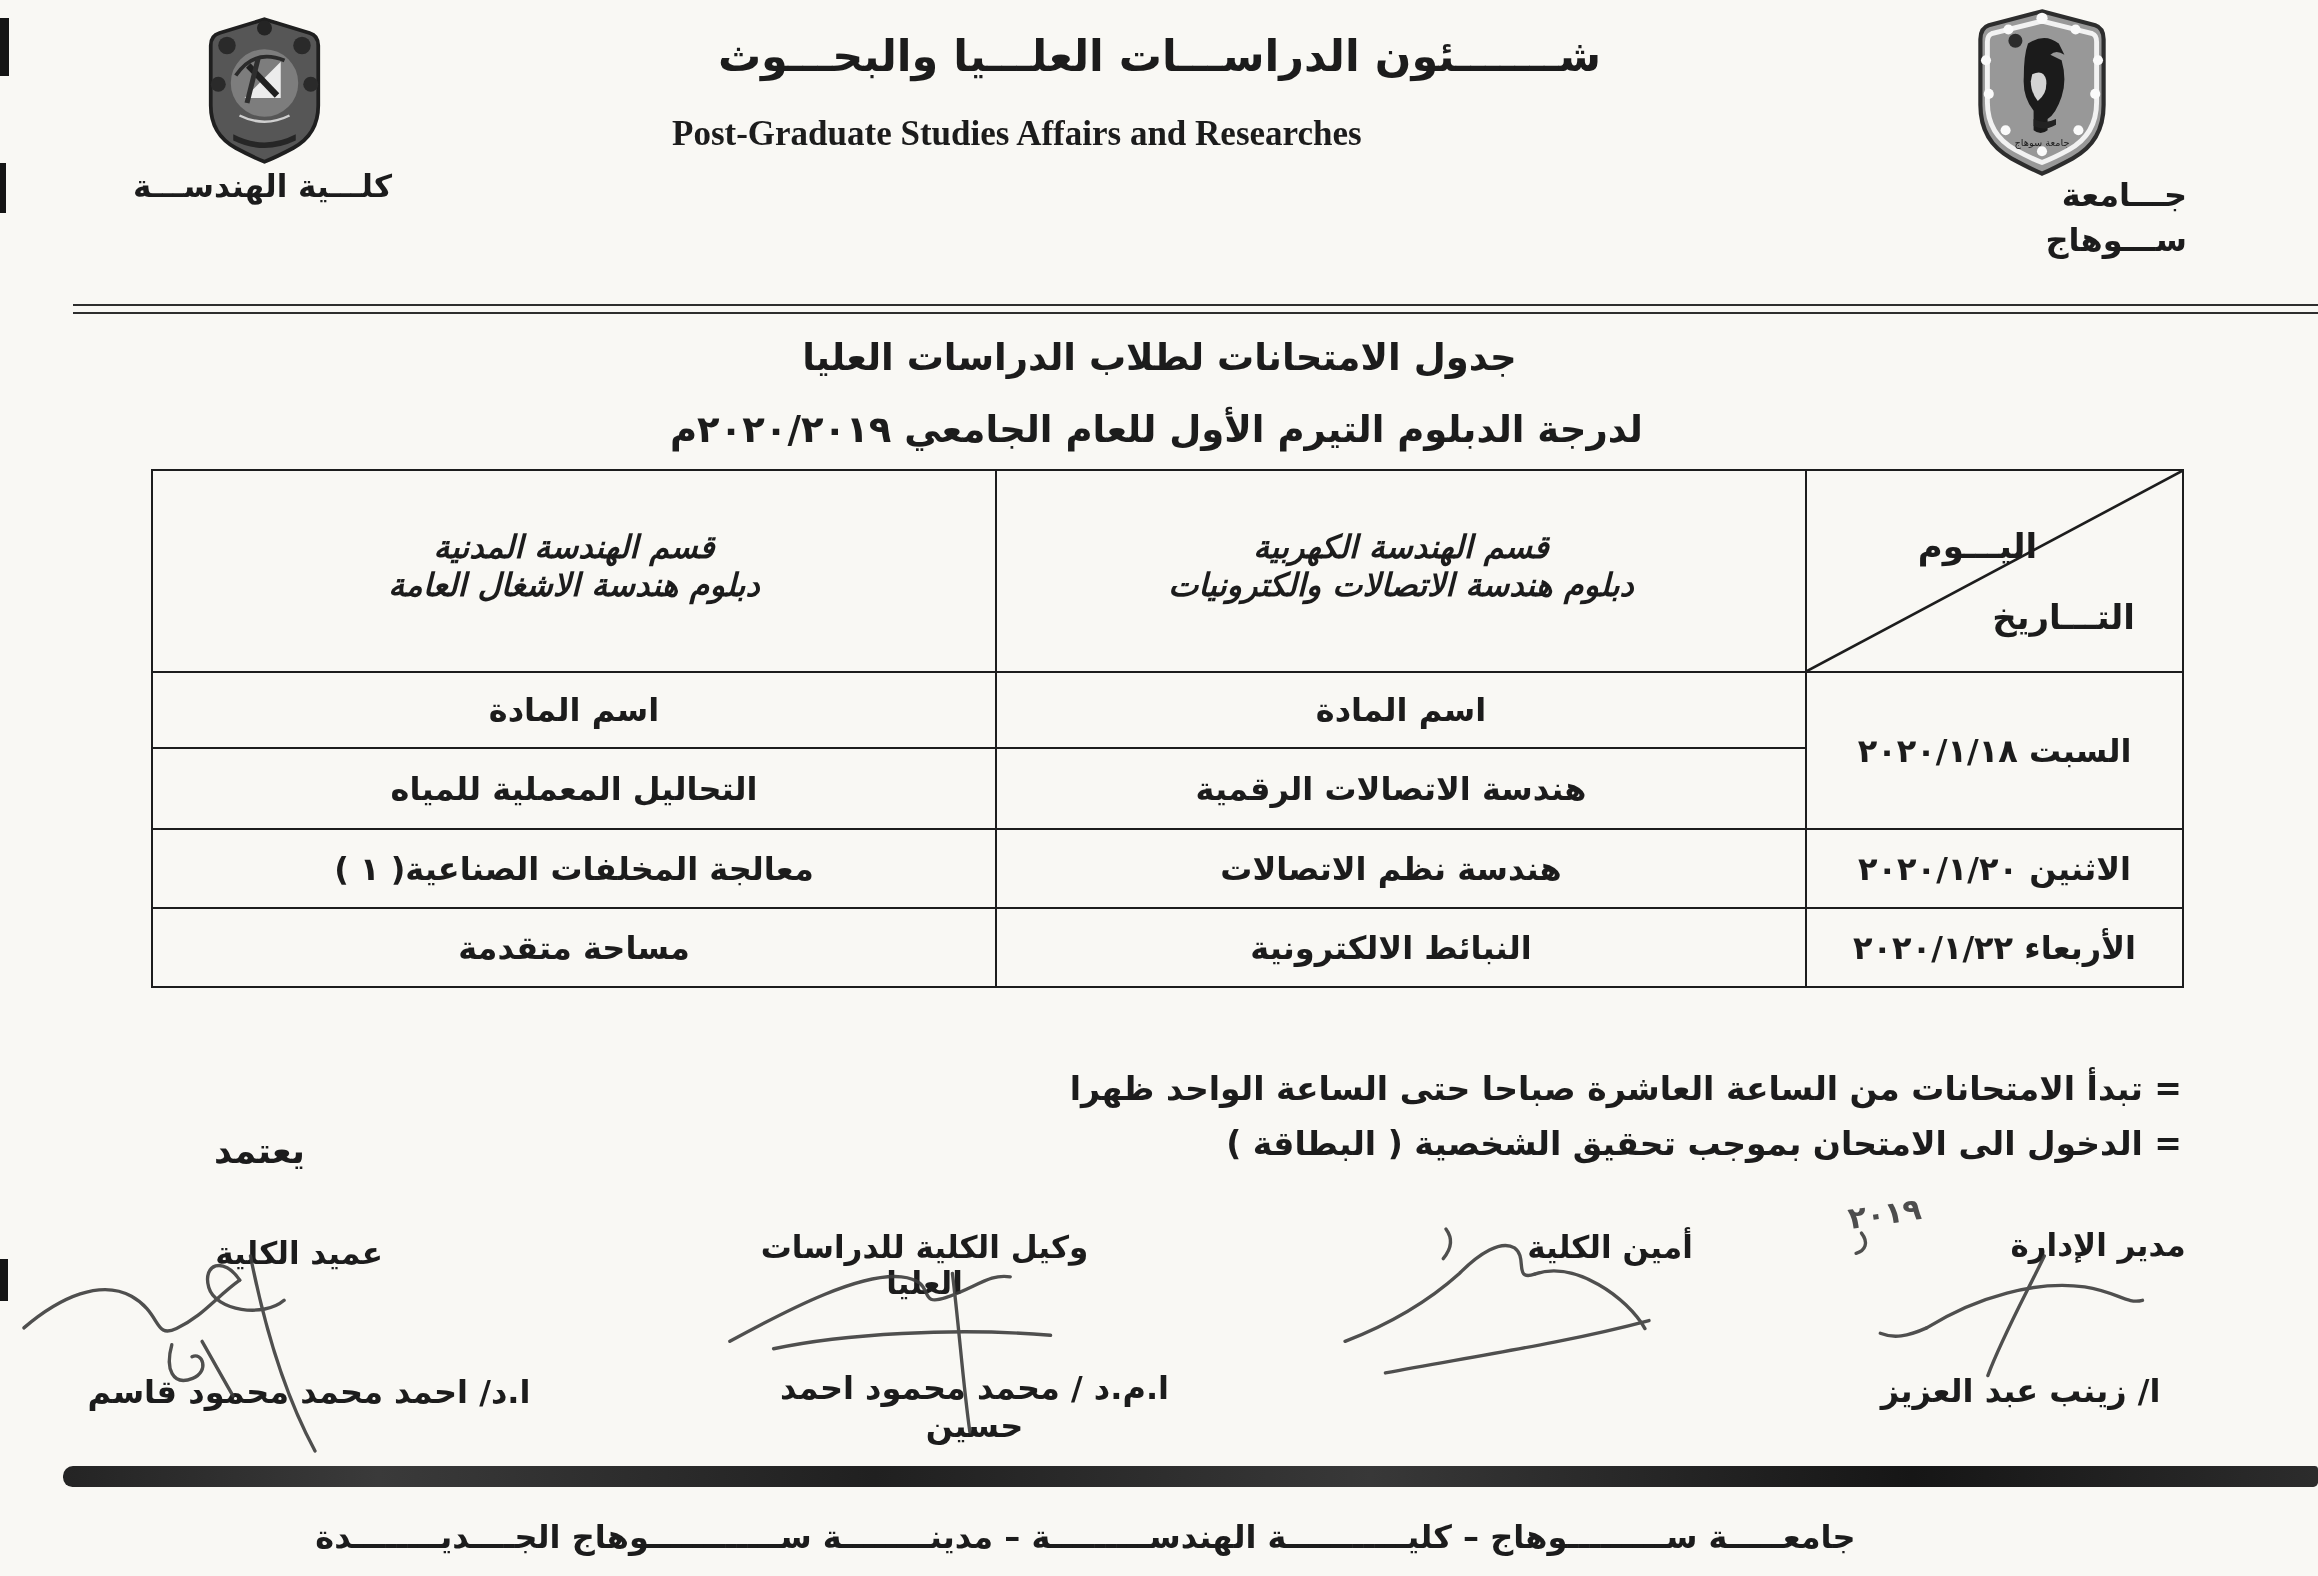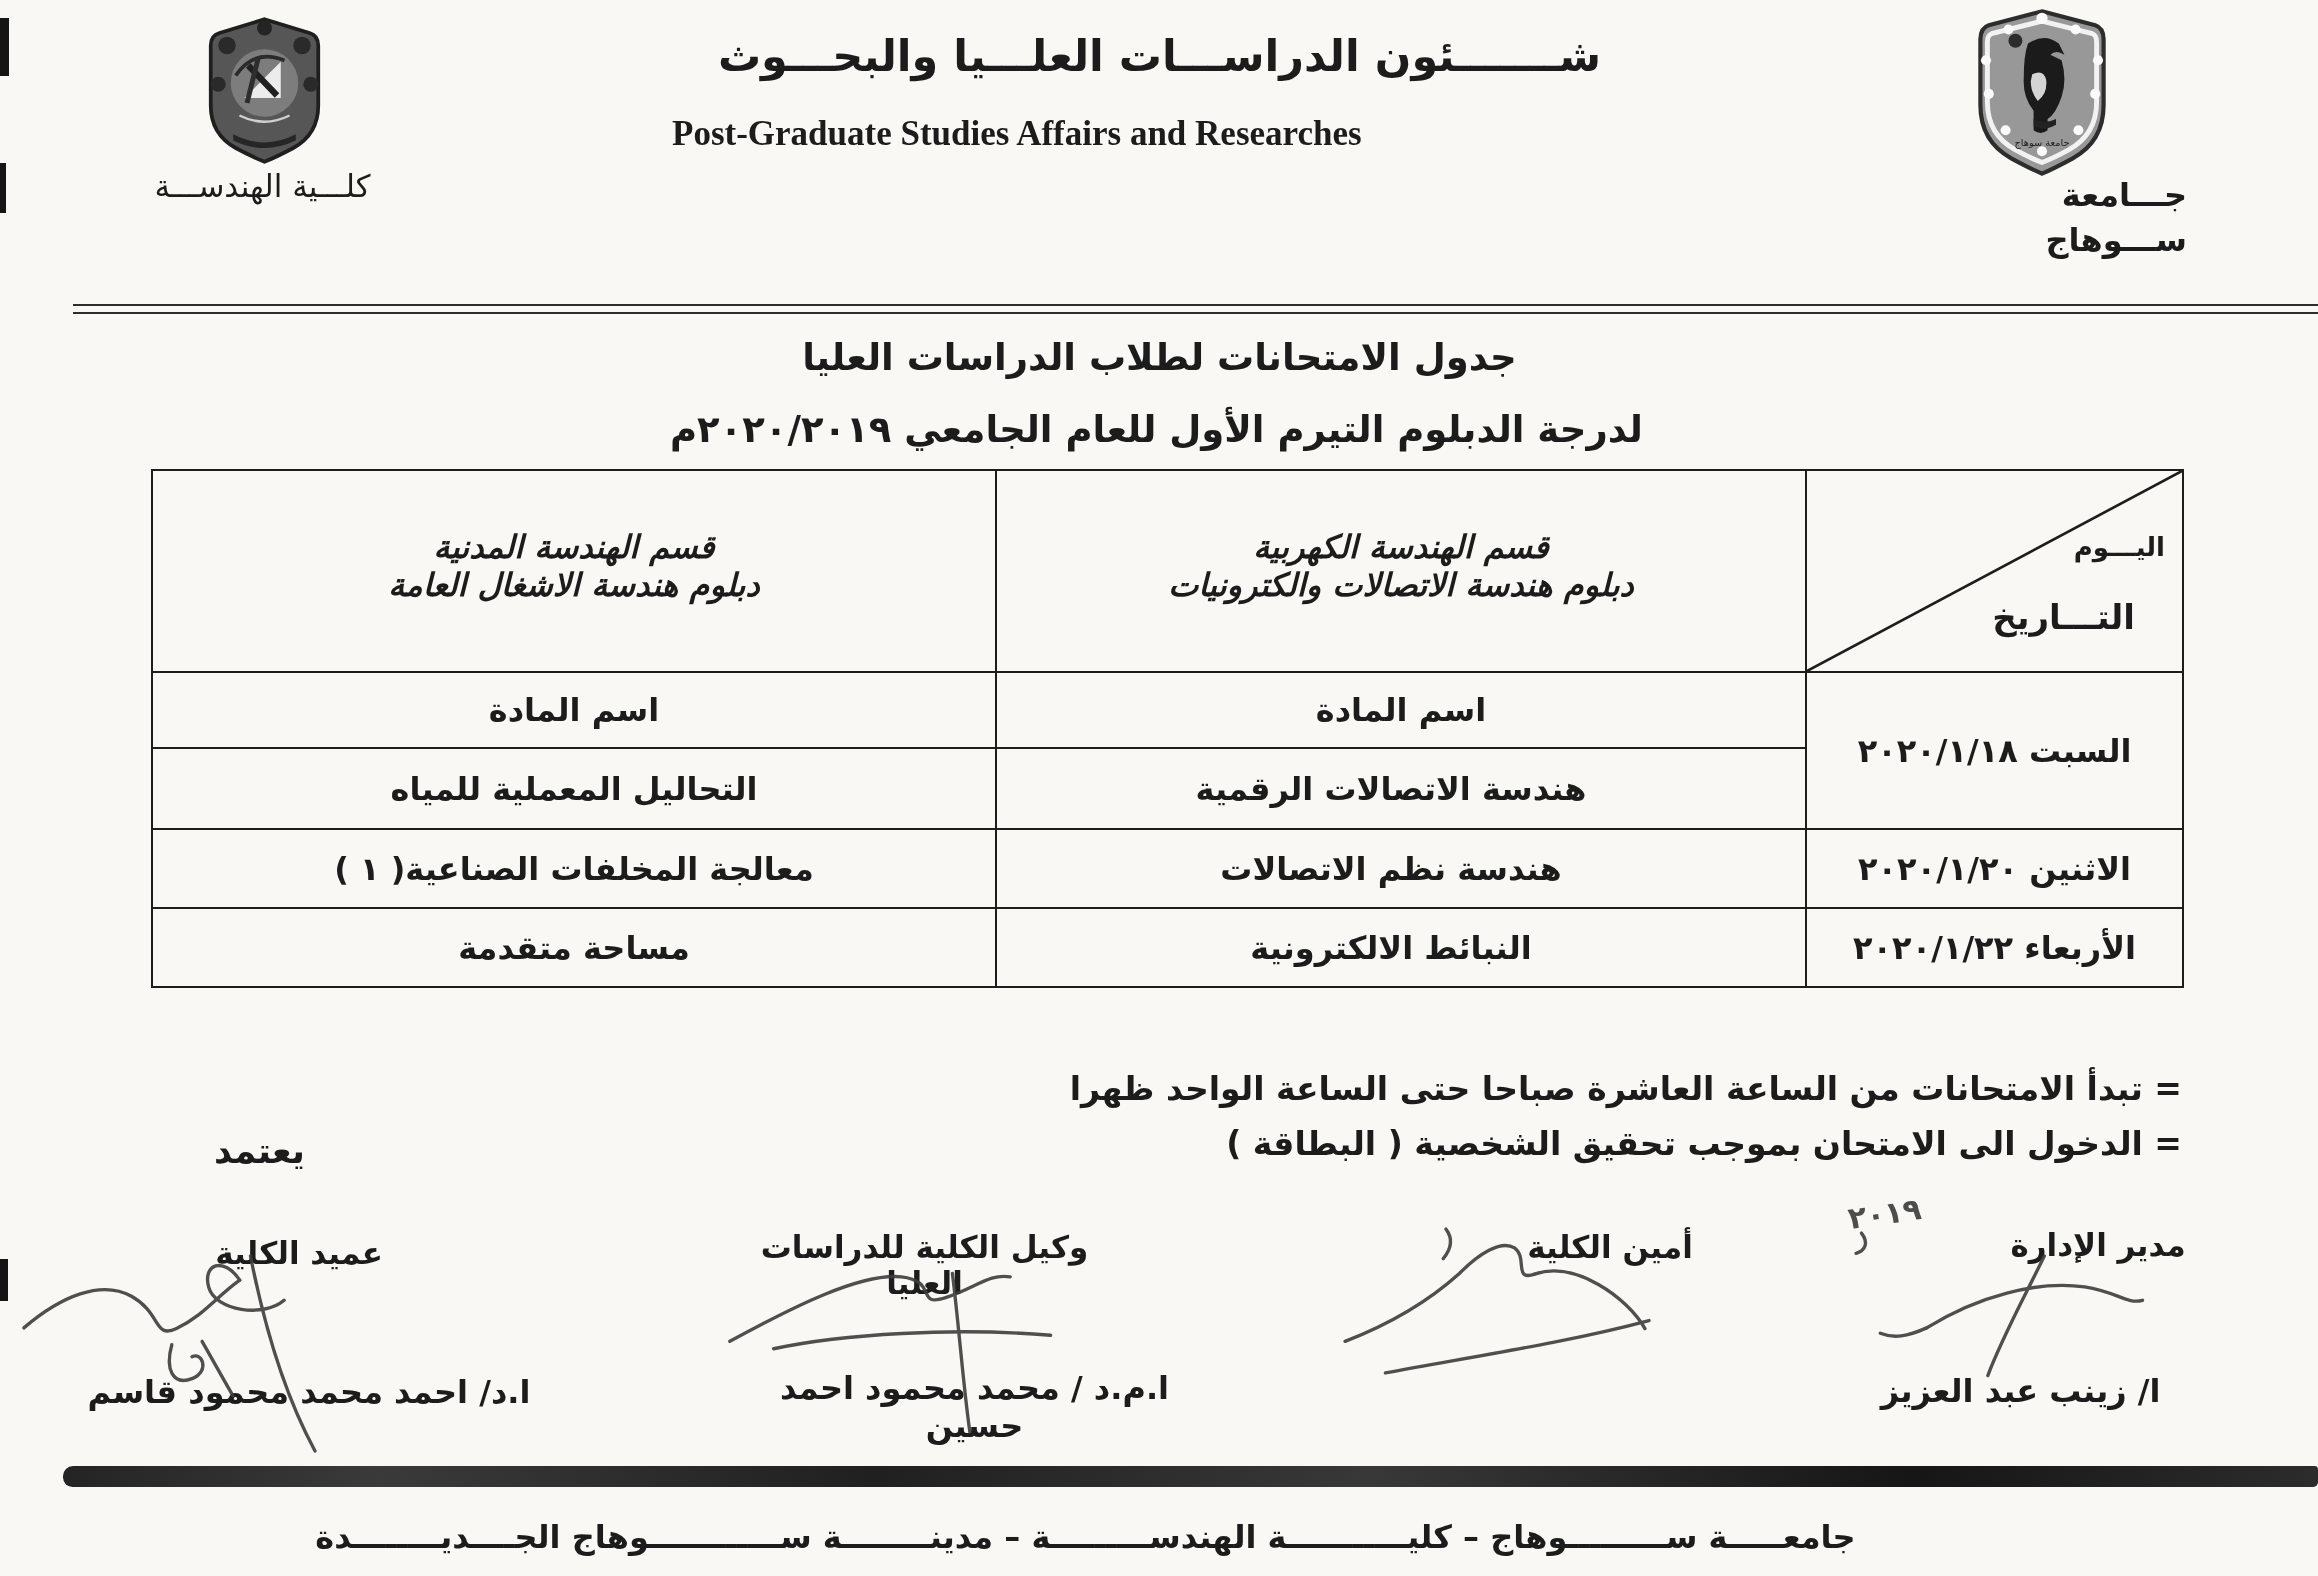--- a/index.html
+++ b/index.html
@@ -7,42 +7,42 @@
     position:relative;width:2319px;height:1576px;background:#f9f8f4;
     font-family:"DejaVu Sans",sans-serif;color:#1c1c1c;overflow:hidden;
   }
   
   .hdr-ar{position:absolute;left:672px;top:31px;width:975px;text-align:center;
     font-size:43px;font-weight:bold;direction:rtl;letter-spacing:0.7px;}
   .hdr-en{position:absolute;left:672px;top:114px;width:975px;text-align:left;
     font-size:35px;font-weight:bold;font-family:"Liberation Serif",serif;}
   .fac-logo{position:absolute;left:202px;top:13.4px;width:125px;height:155px;}
   .fac-label{position:absolute;left:108px;top:168px;width:309px;text-align:center;
-    font-size:31px;font-weight:normal;direction:rtl;}
+    font-size:31px;font-weight:bold;direction:rtl;}
   .uni-logo{position:absolute;left:1972px;top:6.7px;width:140px;height:171px;}
   .uni-label{position:absolute;left:1910px;top:173px;width:277px;text-align:right;
     font-size:32px;font-weight:bold;direction:rtl;line-height:1.4;}
   .rule{position:absolute;left:73px;top:304px;width:2246px;height:6px;
     border-top:2.7px solid #2e2e2e;border-bottom:2.7px solid #2e2e2e;}
   .title1{position:absolute;left:0;top:336px;width:2319px;text-align:center;
     font-size:37px;font-weight:bold;direction:rtl;}
   .title2{position:absolute;left:0;top:408px;width:2313px;text-align:center;
     font-size:37px;font-weight:bold;direction:rtl;}
   
   .exam-table{position:absolute;left:151px;top:469px;width:2031px;
     border-collapse:collapse;direction:rtl;table-layout:fixed;}
   .exam-table td{border:2px solid #1d1d1d;font-weight:bold;font-size:32px;
     text-align:center;vertical-align:middle;padding:0;}
   .dept-inner{height:100%;display:flex;flex-direction:column;justify-content:space-between;
     padding:28px 0 39px 0;box-sizing:border-box;font-style:italic;}
   .subj-right{text-align:right;padding-right:20px !important;}
   .diag-cell{position:relative;}
   .diag-svg{position:absolute;left:0;top:0;width:100%;height:100%;}
-  .day-word{position:absolute;top:61px;left:0;width:100%;text-align:right;
-    transform:translateX(-17px);font-size:26px;}
+  .day-word{position:absolute;top:55px;left:0;width:100%;text-align:center;
+    transform:translateX(-17px);font-size:34px;}
   .date-word{position:absolute;bottom:34px;right:47px;font-size:34px;}
   
   .notes{position:absolute;right:137px;top:1061px;width:1177px;direction:rtl;
     text-align:right;font-size:33px;font-weight:bold;line-height:1.68;}
   .approve{position:absolute;left:214px;top:1131px;font-size:35px;font-weight:bold;direction:rtl;}
   
   .sg-title,.sg-name{position:absolute;font-weight:bold;direction:rtl;text-align:center;}
   .sg-title{font-size:31px;}
   .sg-name{font-size:32px;}
   .hand-year{position:absolute;left:1848px;top:1196px;font-size:30px;color:#4d4d4d;

